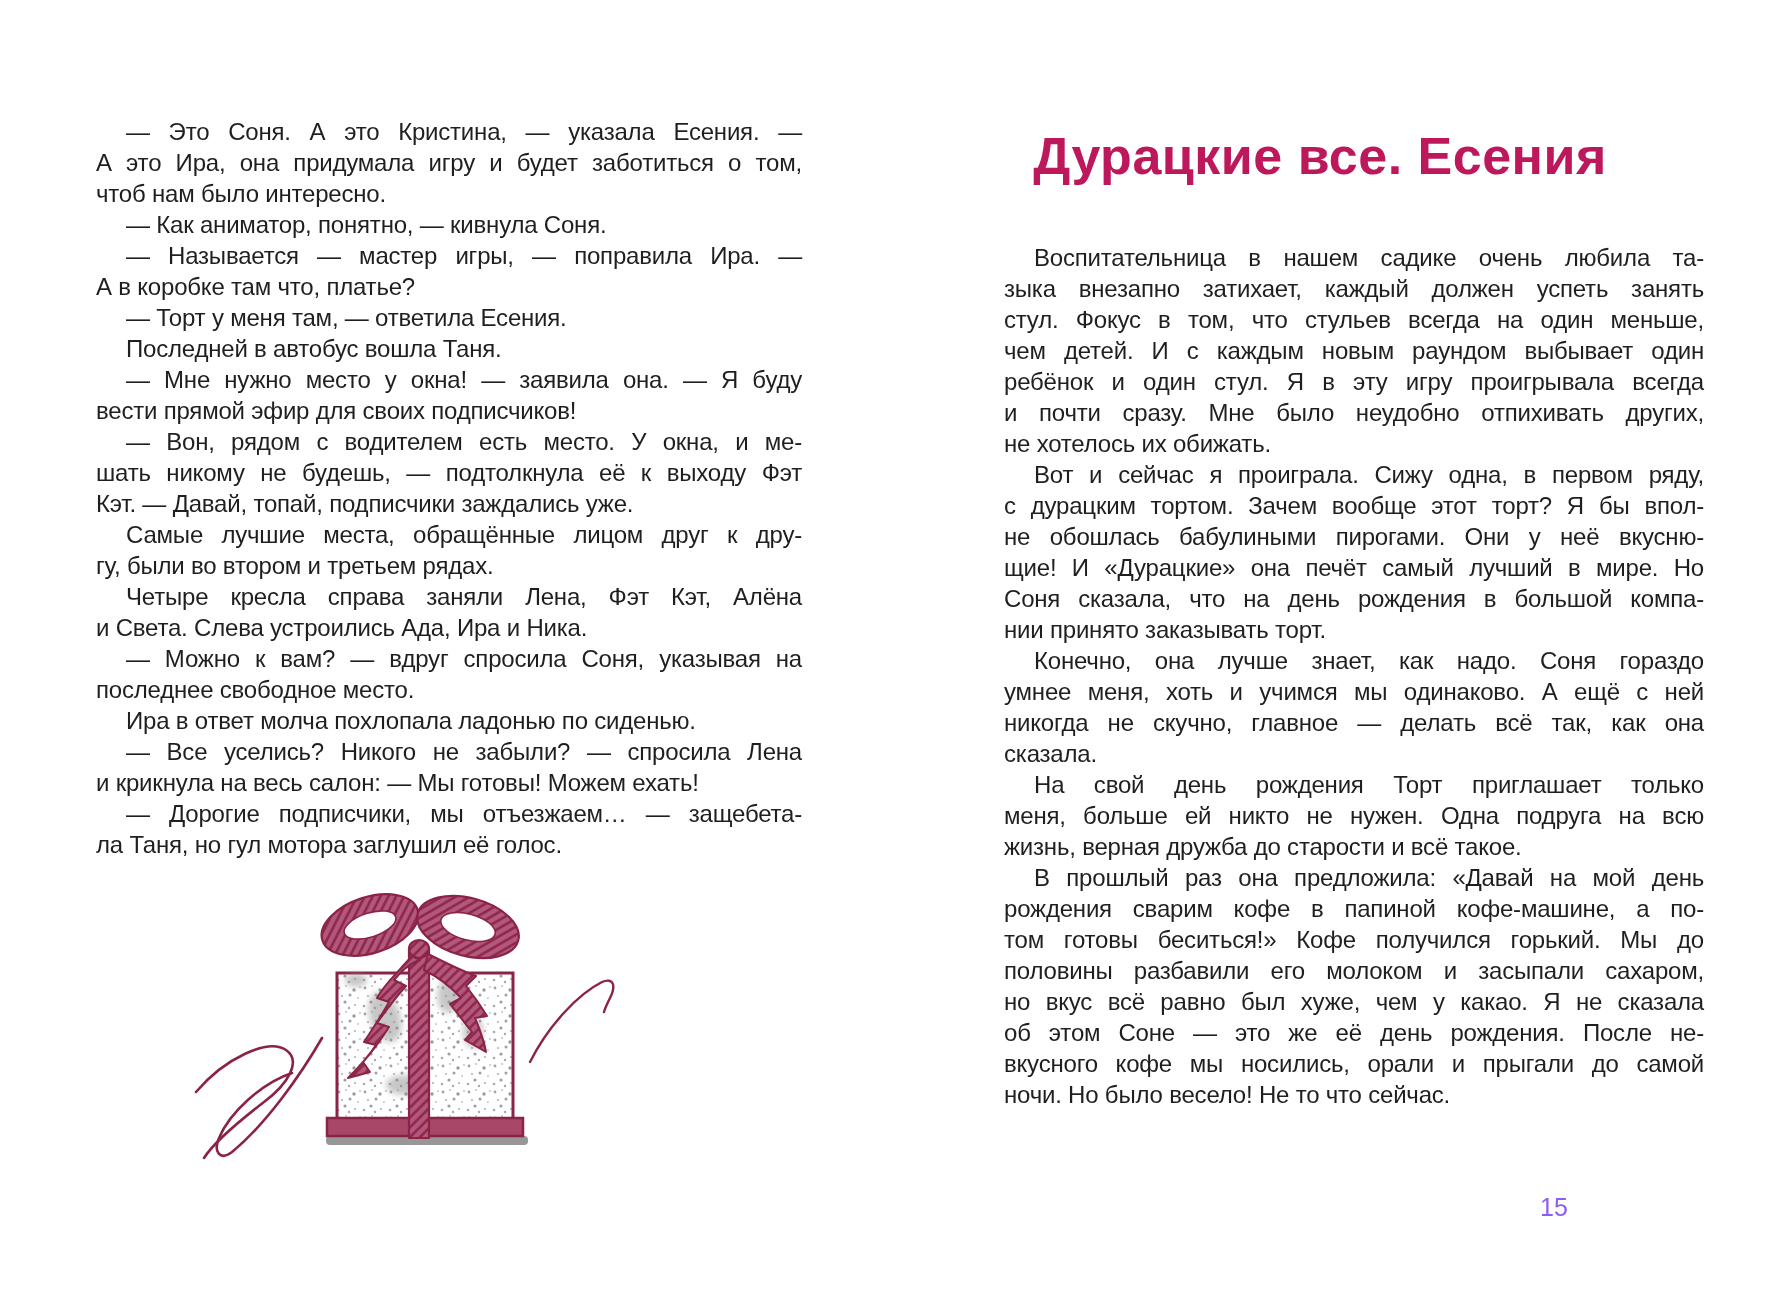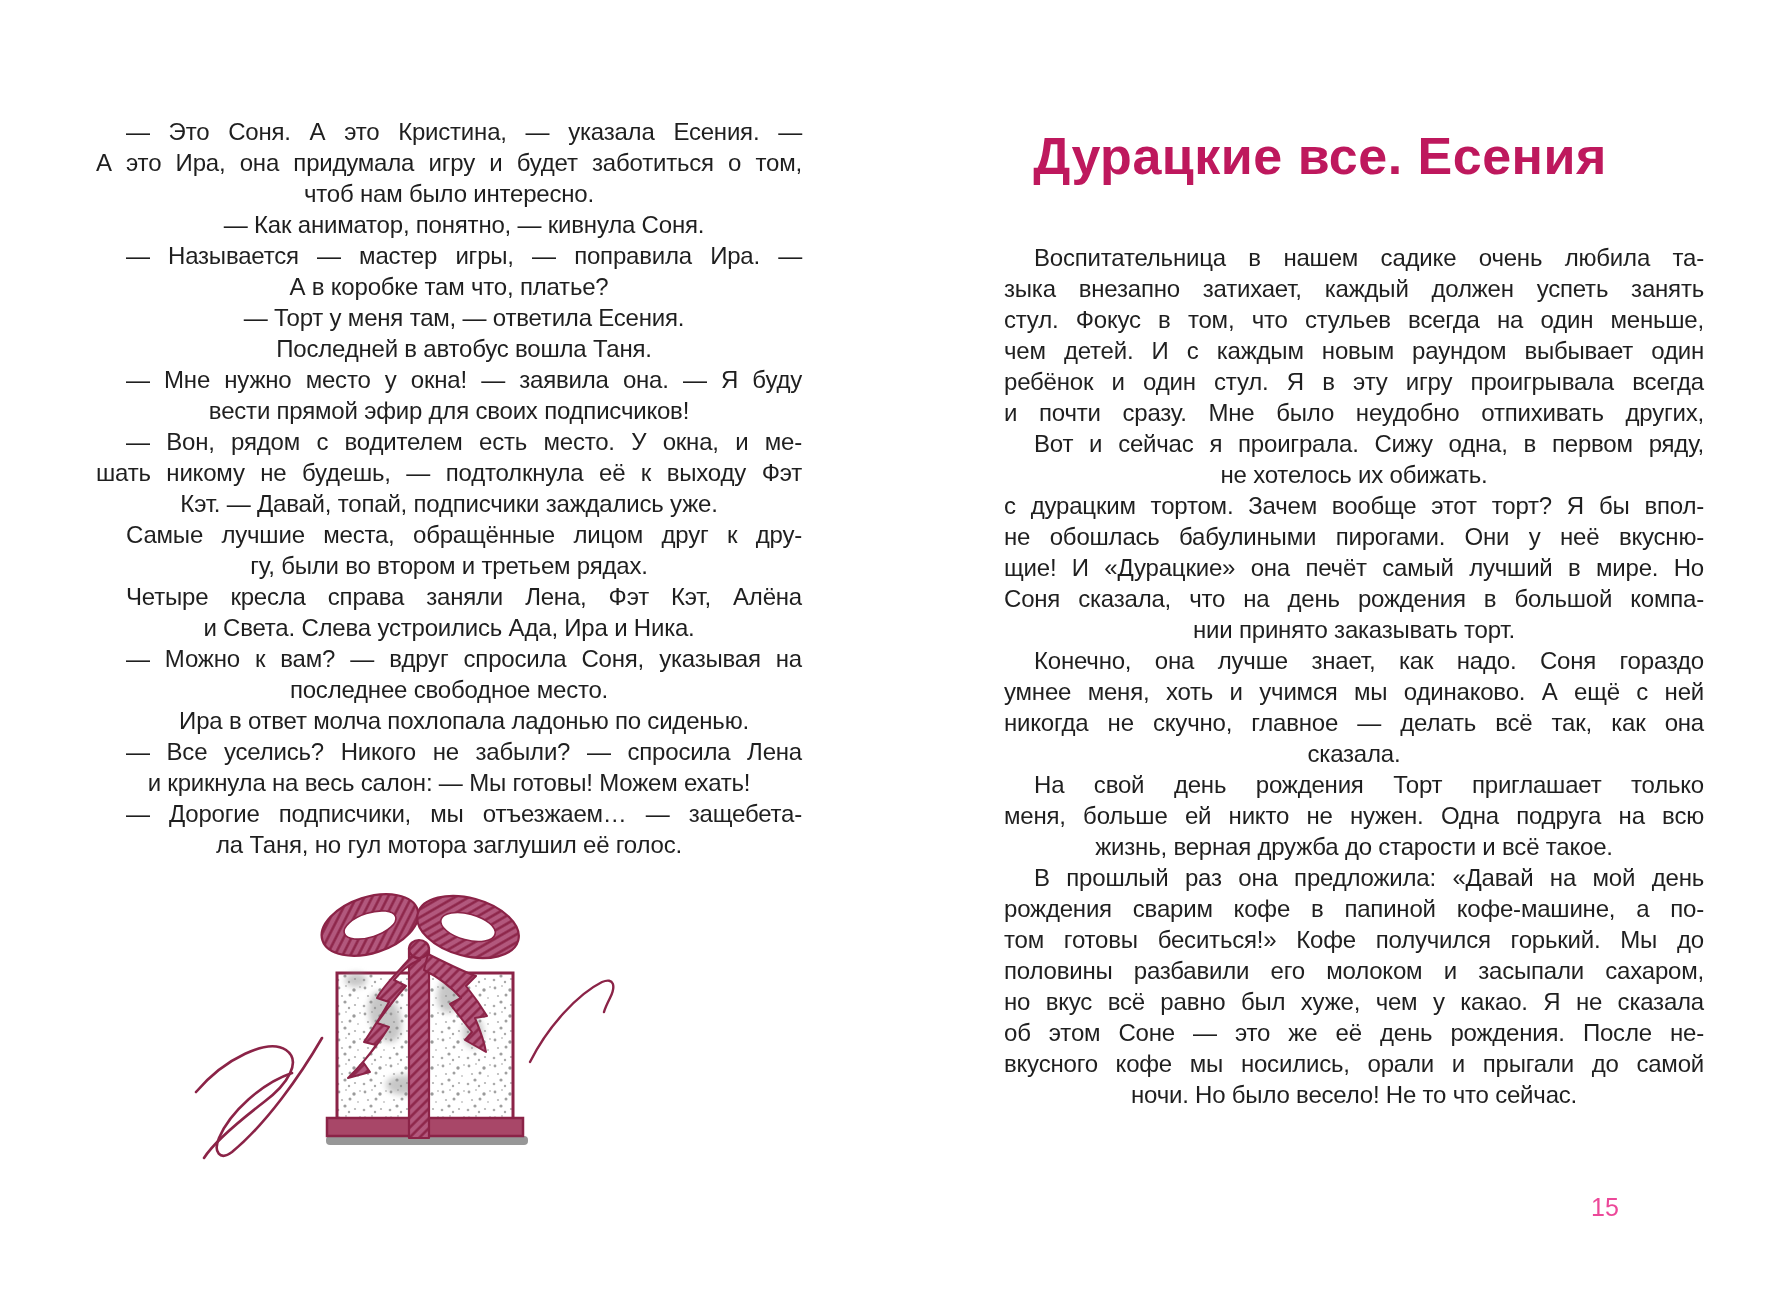--- a/index.html
+++ b/index.html
@@ -5,32 +5,32 @@
   html,body{margin:0;padding:0;}
   body{
     width:1772px;height:1299px;position:relative;background:#ffffff;
     font-family:"Liberation Sans",sans-serif;overflow:hidden;
   }
   .page-col{position:absolute;}
   #left-text{left:96px;top:116px;width:706px;}
   #right-text{left:1004px;top:242px;width:700px;}
   .line{
     font-size:24px;line-height:31px;letter-spacing:-0.2px;color:#1f1f1f;
-    text-align:center;
+    text-align:left;
   }
   .line.first{text-indent:30px;}
   .line.just{text-align:justify;text-align-last:justify;}
   #chapter-title{
     position:absolute;left:970px;top:126px;width:700px;
     font-size:52px;line-height:60px;font-weight:700;text-align:center;
     letter-spacing:0.5px;
   }
   #page-number{
     position:absolute;left:1540px;top:1192px;width:130px;
-    font-size:25px;line-height:30px;color:#ec4899;text-align:center;
+    font-size:25px;line-height:30px;color:#8b5cf6;text-align:left;
   }
   #gift-illustration{position:absolute;left:180px;top:880px;width:460px;height:290px;}
 </style>
 </head>
 <body style="background: rgb(255, 255, 255);">
 
 <div id="chapter-title" style="color: #be185d;">Дурацкие все. Есения</div>
 
 <div id="left-text" class="page-col">
     <div class="line first just">— Это Соня. А это Кристина, — указала Есения. —</div>
@@ -59,22 +59,22 @@
     <div class="line">ла Таня, но гул мотора заглушил её голос.</div>
   </div>
 
 <div id="right-text" class="page-col">
     <div class="line first just">Воспитательница в нашем садике очень любила та-</div>
     <div class="line just">зыка внезапно затихает, каждый должен успеть занять</div>
     <div class="line just">стул. Фокус в том, что стульев всегда на один меньше,</div>
     <div class="line just">чем детей. И с каждым новым раундом выбывает один</div>
     <div class="line just">ребёнок и один стул. Я в эту игру проигрывала всегда</div>
     <div class="line just">и почти сразу. Мне было неудобно отпихивать других,</div>
+    <div class="line">не хотелось их обижать.</div>
     <div class="line first just">Вот и сейчас я проиграла. Сижу одна, в первом ряду,</div>
-    <div class="line">не хотелось их обижать.</div>
     <div class="line just">с дурацким тортом. Зачем вообще этот торт? Я бы впол-</div>
     <div class="line just">не обошлась бабулиными пирогами. Они у неё вкусню-</div>
     <div class="line just">щие! И «Дурацкие» она печёт самый лучший в мире. Но</div>
     <div class="line just">Соня сказала, что на день рождения в большой компа-</div>
     <div class="line">нии принято заказывать торт.</div>
     <div class="line first just">Конечно, она лучше знает, как надо. Соня гораздо</div>
     <div class="line just">умнее меня, хоть и учимся мы одинаково. А ещё с ней</div>
     <div class="line just">никогда не скучно, главное — делать всё так, как она</div>
     <div class="line">сказала.</div>
     <div class="line first just">На свой день рождения Торт приглашает только</div>

